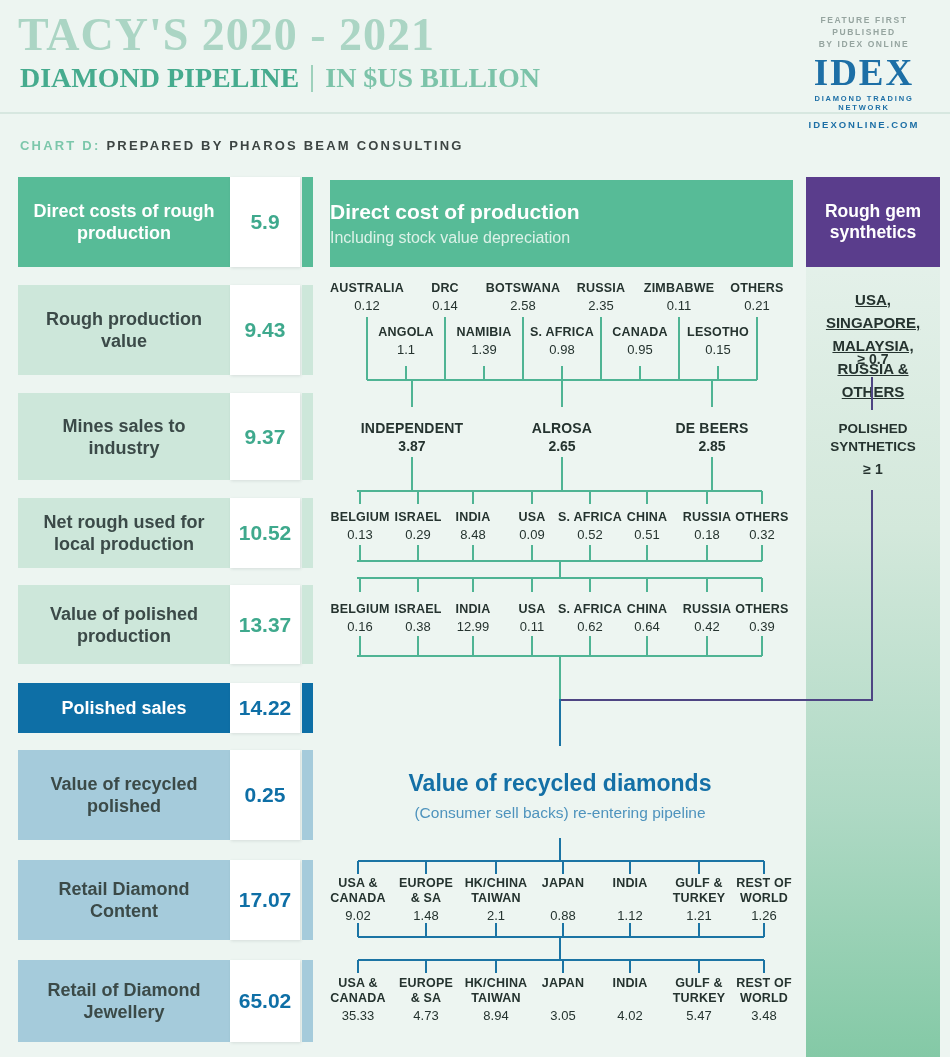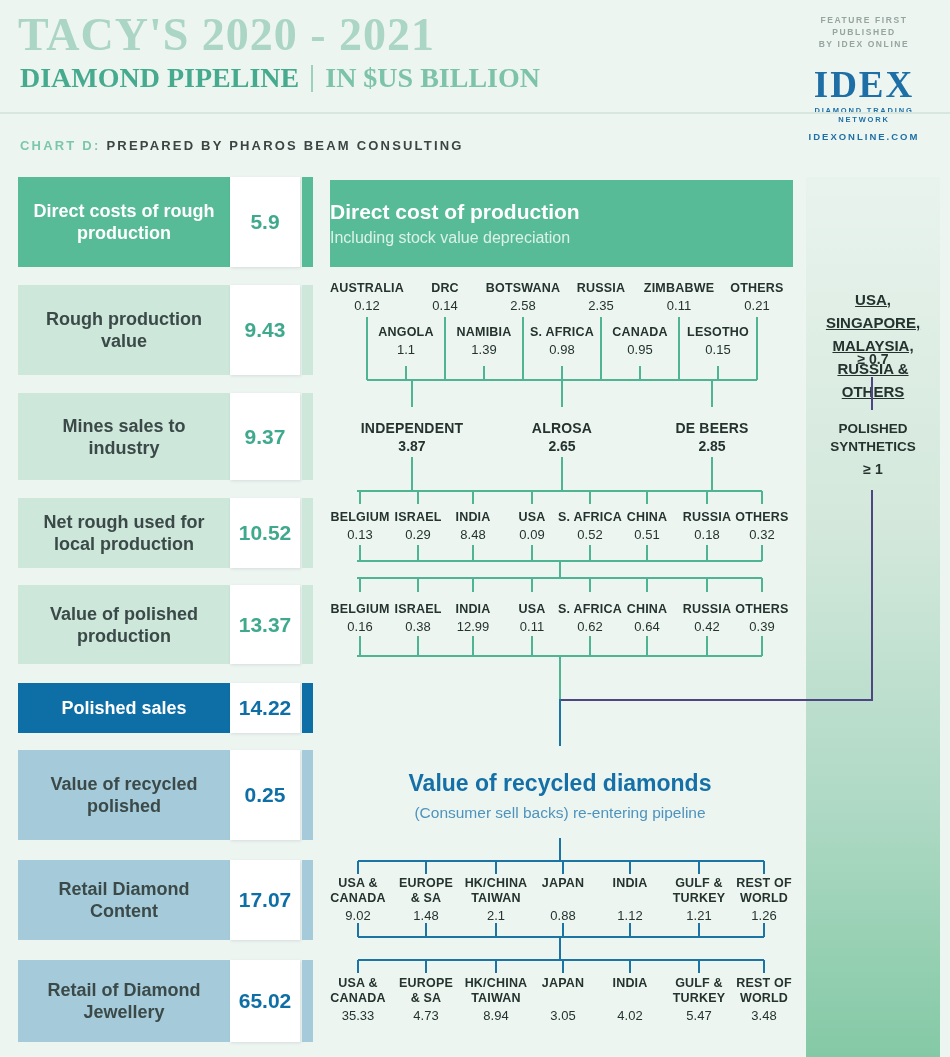--- a/index.html
+++ b/index.html
@@ -10,21 +10,21 @@
   .masthead-title{position:absolute;left:18px;top:8px;
     font-family:"Liberation Serif","DejaVu Serif",serif;font-weight:700;
     font-size:46px;letter-spacing:1px;color:#abd5c4;}
   .masthead-sub{position:absolute;left:20px;top:62px;display:flex;align-items:center;gap:12px;
     font-family:"Liberation Serif","DejaVu Serif",serif;font-weight:700;font-size:28px;color:#46ab8e;}
   .sub-units{color:#7cc3a9;}
   .sep{width:2px;height:27px;background:#9ed1bc;}
   .idex{position:absolute;right:10px;top:14px;width:152px;text-align:center;color:#1d6fa6;}
   .idex-credit{font-size:8.5px;letter-spacing:1.6px;color:#96a5a0;font-weight:700;line-height:12px;}
   .idex-logo{font-family:"Liberation Serif","DejaVu Serif",serif;font-weight:700;font-size:37px;
-    letter-spacing:2px;line-height:40px;margin-top:15px;}
+    letter-spacing:2px;line-height:40px;margin-top:3px;}
   .idex-tag{font-size:7.5px;letter-spacing:1.8px;font-weight:700;margin-top:1px;}
   .idex-site{font-size:9.5px;letter-spacing:2px;font-weight:700;margin-top:7px;}
   .divider{position:absolute;left:0;top:112px;width:950px;height:2px;background:#d7e7e0;}
   .chartd{position:absolute;left:20px;top:138px;font-size:13px;font-weight:700;
     letter-spacing:2.2px;color:#3d4543;}
   .chartd-label{color:#7cc7ab;margin-right:6px;}
 
   
   .prow{position:absolute;left:18px;width:295px;display:flex;}
   .prow-label{width:212px;display:flex;align-items:center;justify-content:center;text-align:center;
@@ -100,20 +100,21 @@
     <div class="idex-site">IDEXONLINE.COM</div>
   </div>
 
   <div class="divider"></div>
 
   <div class="chartd">
     <span class="chartd-label">CHART D:</span><span>PREPARED BY PHAROS BEAM CONSULTING</span>
   </div>
 
   <div class="sidebar"></div>
+  <div class="sidebar-header">Rough gem synthetics</div>
   <div class="sb-text sb-origin">USA, SINGAPORE, MALAYSIA, RUSSIA &amp; OTHERS</div>
   <div class="sb-text sb-origin-val">≥ 0.7</div>
   <div class="sb-text sb-pol">POLISHED SYNTHETICS</div>
   <div class="sb-text sb-pol-val">≥ 1</div>
 
   <div class="mid-header">
     <div class="mid-title">Direct cost of production</div>
     <div class="mid-sub">Including stock value depreciation</div>
   </div>
 

